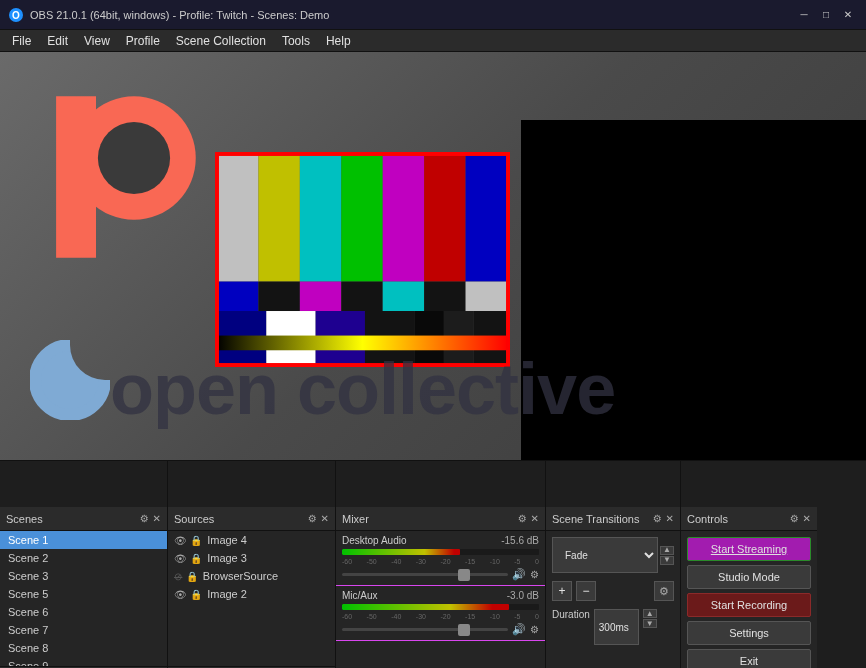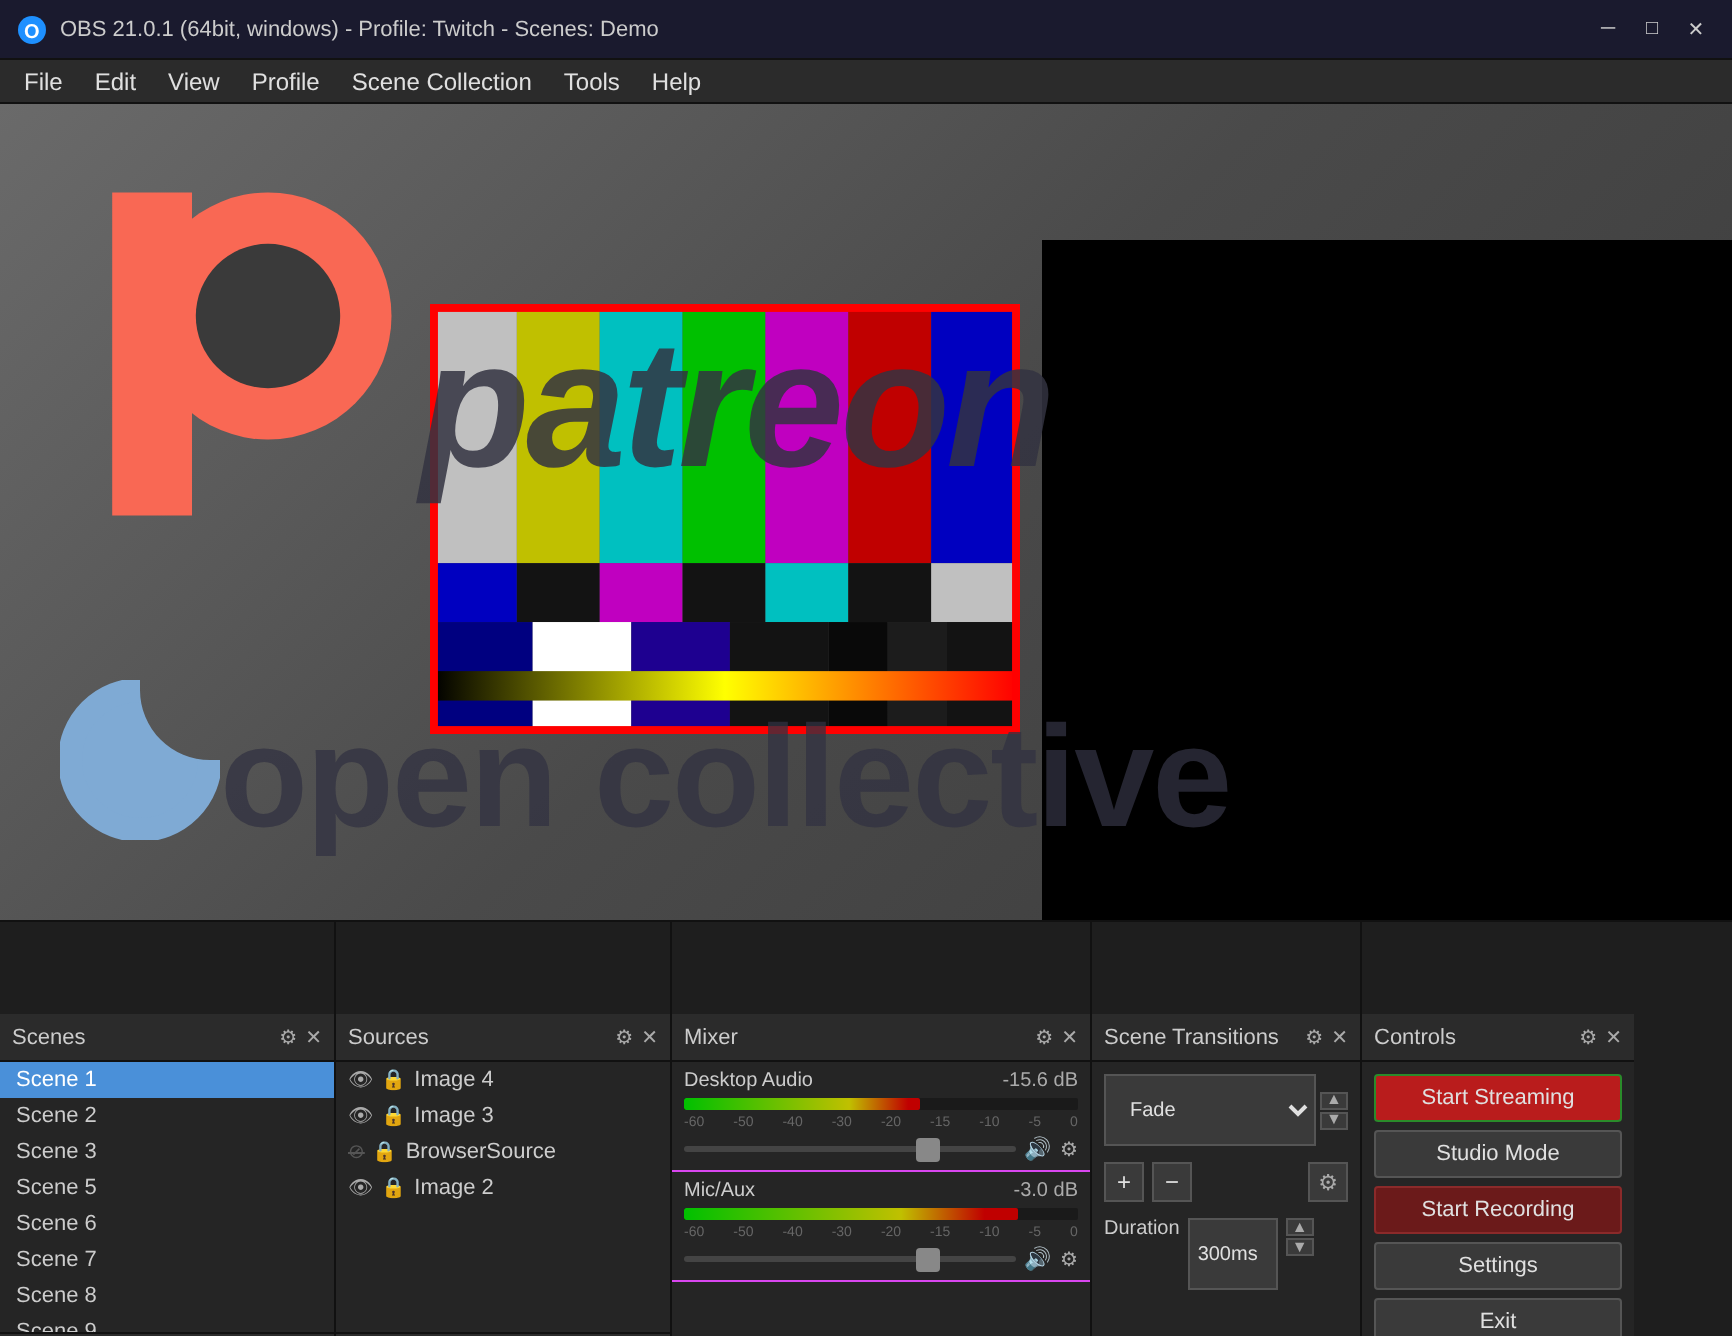--- a/index.html
+++ b/index.html
@@ -399,21 +399,21 @@
       background: #3a3a3a;
       border: 1px solid #555;
       color: #e0e0e0;
       font-size: 11px;
       cursor: pointer;
       display: flex;
       align-items: center;
       justify-content: center;
       border-radius: 2px;
     }
-    .ctrl-btn.stream { background: #b91c1c; border-color: #2a8b2a; }
+    .ctrl-btn.stream { background: #a21caf; border-color: #2a8b2a; text-decoration: underline; }
     .ctrl-btn.record { background: #6b1a1a; border-color: #8b2a2a; }
 
     
     .panel-toolbar {
       height: 24px;
       background: #2b2b2b;
       border-top: 1px solid #111;
       display: flex;
       align-items: center;
       padding: 0 6px;
@@ -496,21 +496,20 @@
             <stop offset="50%" stop-color="#ff0"></stop>
             <stop offset="100%" stop-color="#f00"></stop>
           </linearGradient>
         </defs>
         <rect x="0" y="185" width="295" height="15" fill="url(#ramp)"></rect>
 
         <rect x="1" y="1" width="293" height="213" fill="none" stroke="red" stroke-width="2"></rect>
       </svg>
     </div>
 
-    <div class="patreon-text-overlay">patreon</div>
 
     <svg class="opencollective-logo" viewBox="0 0 80 80">
       <path d="M40 5 A35 35 0 1 0 75 40 A35 35 0 0 1 40 5Z" fill="#7faad4" stroke="none"></path>
       <path d="M40 5 A35 35 0 1 0 75 40" fill="none" stroke="#7faad4" stroke-width="12"></path>
     </svg>
 
     <div class="opencollective-text-overlay">open collective</div>
   </div>
 </div>
 

